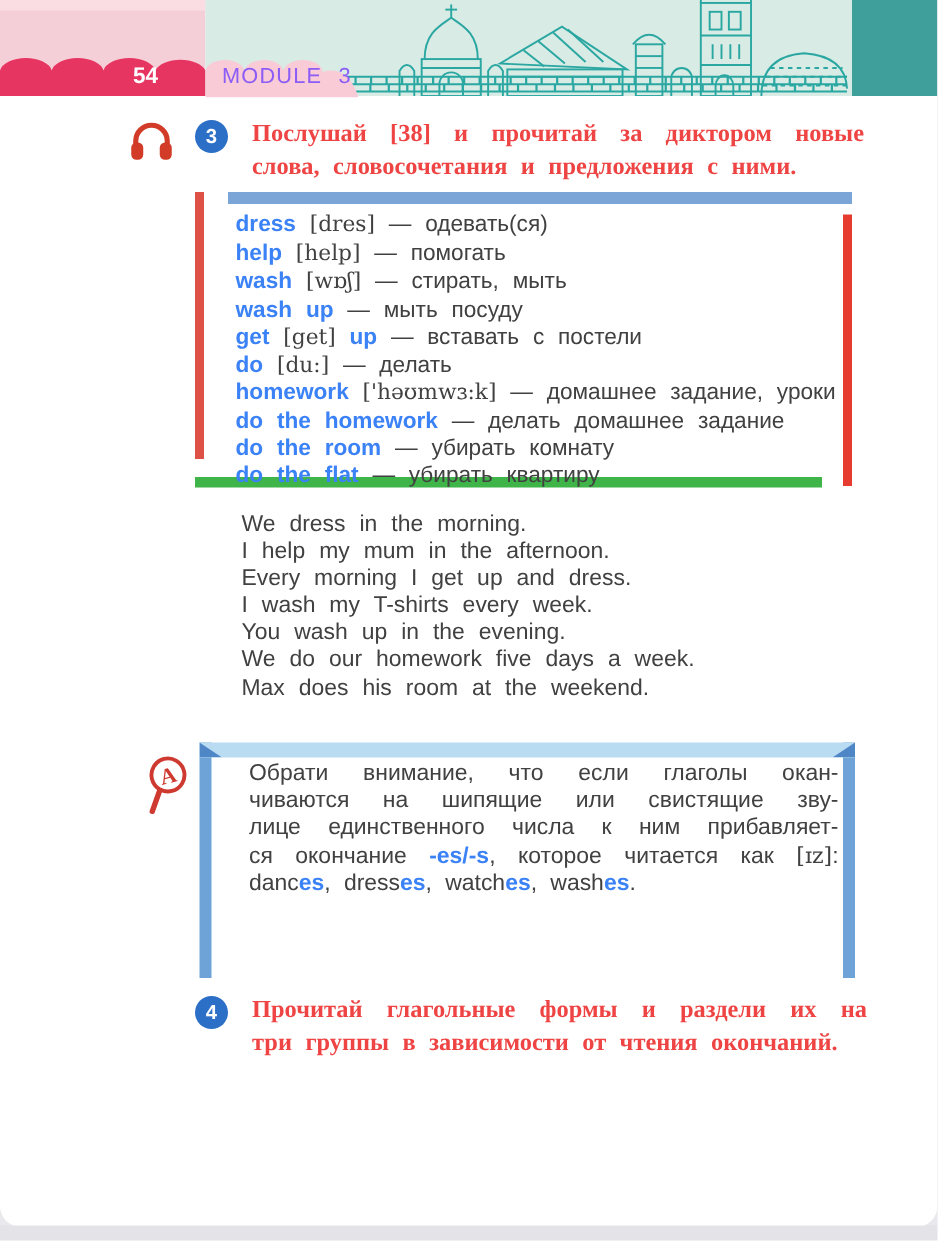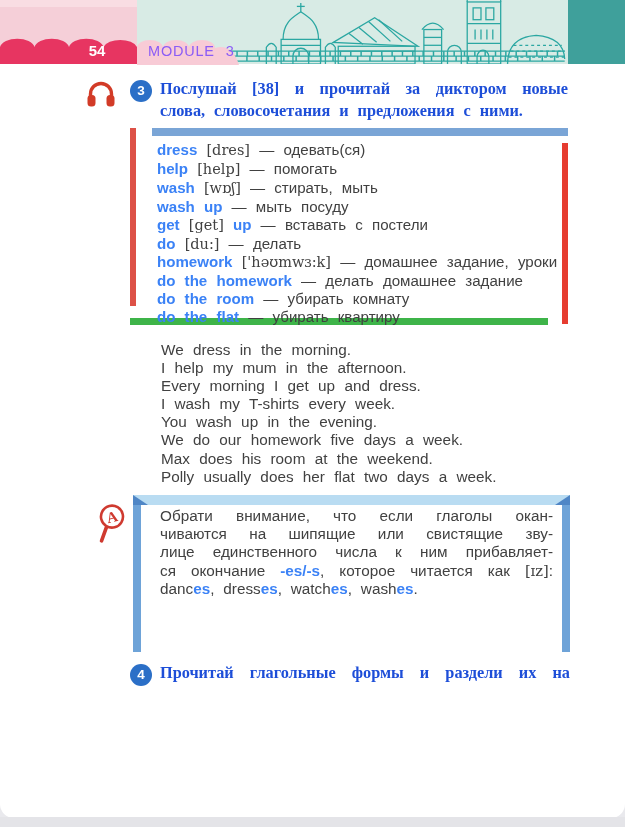--- a/index.html
+++ b/index.html
@@ -22,21 +22,21 @@
                 letter-spacing:.8px;word-spacing:6px;white-space:pre;}
 
   
   .content{color:#3f3f3f;}
   .line{white-space:normal;}
   .para .line.j{text-align:justify;text-align-last:justify;}
   .b{font-weight:bold;color:#3b82f6;}
   .p{font-family:"DejaVu Serif",serif;font-size:.96em;}
 
   .instr{position:absolute;font-family:"Liberation Serif",serif;font-weight:bold;
-         font-size:16.3px;line-height:21.5px;color:#1d4ed8;word-spacing:.30em;}
+         font-size:16.3px;line-height:21.5px;color:#ef4444;word-spacing:.30em;margin-left:8px;}
   .sans-block{position:absolute;font-size:15.3px;word-spacing:.33em;color:#414141;}
 
   .num-circle{position:absolute;width:22px;height:22px;border-radius:50%;background:#2b6fc7;
               color:#fff;font-weight:bold;font-size:13.5px;text-align:center;line-height:22px;}
 
   
   .vocab-bar-left{position:absolute;left:130px;top:128px;width:6px;height:178px;background:#dd5147;}
   .vocab-bar-top{position:absolute;left:152px;top:128px;width:416px;height:8px;background:#7aa5d6;}
   .vocab-bar-right{position:absolute;left:562px;top:143px;width:6px;height:181px;background:#e63c30;}
   .vocab-bar-green{position:absolute;left:130px;top:318px;width:418px;height:7px;background:#3eb449;}
@@ -44,21 +44,21 @@
   .vocab-text .line{margin:0;}
 
   
   .note-box{position:absolute;left:133px;top:495px;width:437px;height:157px;}
   .note-side-l{position:absolute;left:0;top:0;width:8px;height:157px;background:#6ea3d8;}
   .note-side-r{position:absolute;right:0;top:0;width:8px;height:157px;background:#6ea3d8;}
   .note-top{position:absolute;left:0;top:0;width:437px;height:10px;background:#b9dcf2;}
   .note-wedge{position:absolute;top:0;width:15px;height:10px;background:#4f86c6;}
   .note-wedge.l{left:0;clip-path:polygon(0 0,100% 100%,0 100%);}
   .note-wedge.r{right:0;clip-path:polygon(100% 0,100% 100%,0 100%);}
-  .note-text{position:absolute;left:27px;top:12px;width:393px;font-size:15.3px;
+  .note-text{position:absolute;left:33px;top:12px;width:393px;font-size:15.3px;
              line-height:18.2px;word-spacing:.30em;color:#414141;}
 
   
   .headphones{position:absolute;left:86px;top:80px;width:30px;height:28px;}
   .magnifier{position:absolute;left:92px;top:501px;width:38px;height:48px;}
 
   .footer-strip{position:absolute;left:0;top:817px;width:625px;height:10px;background:#e4e4e8;}
 </style>
 </head>
 <body>
@@ -166,21 +166,20 @@
       </div>
 
     <div class="sans-block content" style="left:161px;top:341px;width:404px;line-height:18.1px;">
         <div class="line j"><span>We dress in the morning.</span></div>
         <div class="line j"><span>I help my mum in the afternoon.</span></div>
         <div class="line j"><span>Every morning I get up and dress.</span></div>
         <div class="line j"><span>I wash my T-shirts every week.</span></div>
         <div class="line j"><span>You wash up in the evening.</span></div>
         <div class="line j"><span>We do our homework five days a week.</span></div>
         <div class="line j"><span>Max does his room at the weekend.</span></div>
-        <div class="line last"><span>Polly usually does her flat two days a week.</span></div>
       </div>
 
     <svg class="magnifier" viewBox="0 0 38 48">
       <g transform="rotate(-14 19 20)">
         <circle cx="21" cy="16" r="11" fill="none" stroke="#cf3a30" stroke-width="2.6"></circle>
         <text x="21" y="21.5" text-anchor="middle" font-size="15" font-weight="bold" font-family="Liberation Serif, serif" fill="#cf3a30">A</text>
         <line x1="13" y1="25" x2="5" y2="37" stroke="#cf3a30" stroke-width="3.6" stroke-linecap="round"></line>
       </g>
     </svg>
     <div class="note-box">
@@ -200,17 +199,18 @@
         <div class="para">
           </div>
       </div>
     </div>
 
     <div class="num-circle" style="left:130px;top:664px;">
       <span>4</span>
     </div>
     <div class="instr para content" style="left:160px;top:662px;width:410px;">
         <div class="line j"><span>Прочитай глагольные формы и раздели их на</span></div>
+        <div class="line last"><span>три группы в зависимости от чтения окончаний.</span></div>
       </div>
 
     <div class="footer-strip"></div>
   </div>
 </div>
 
 </body></html>

